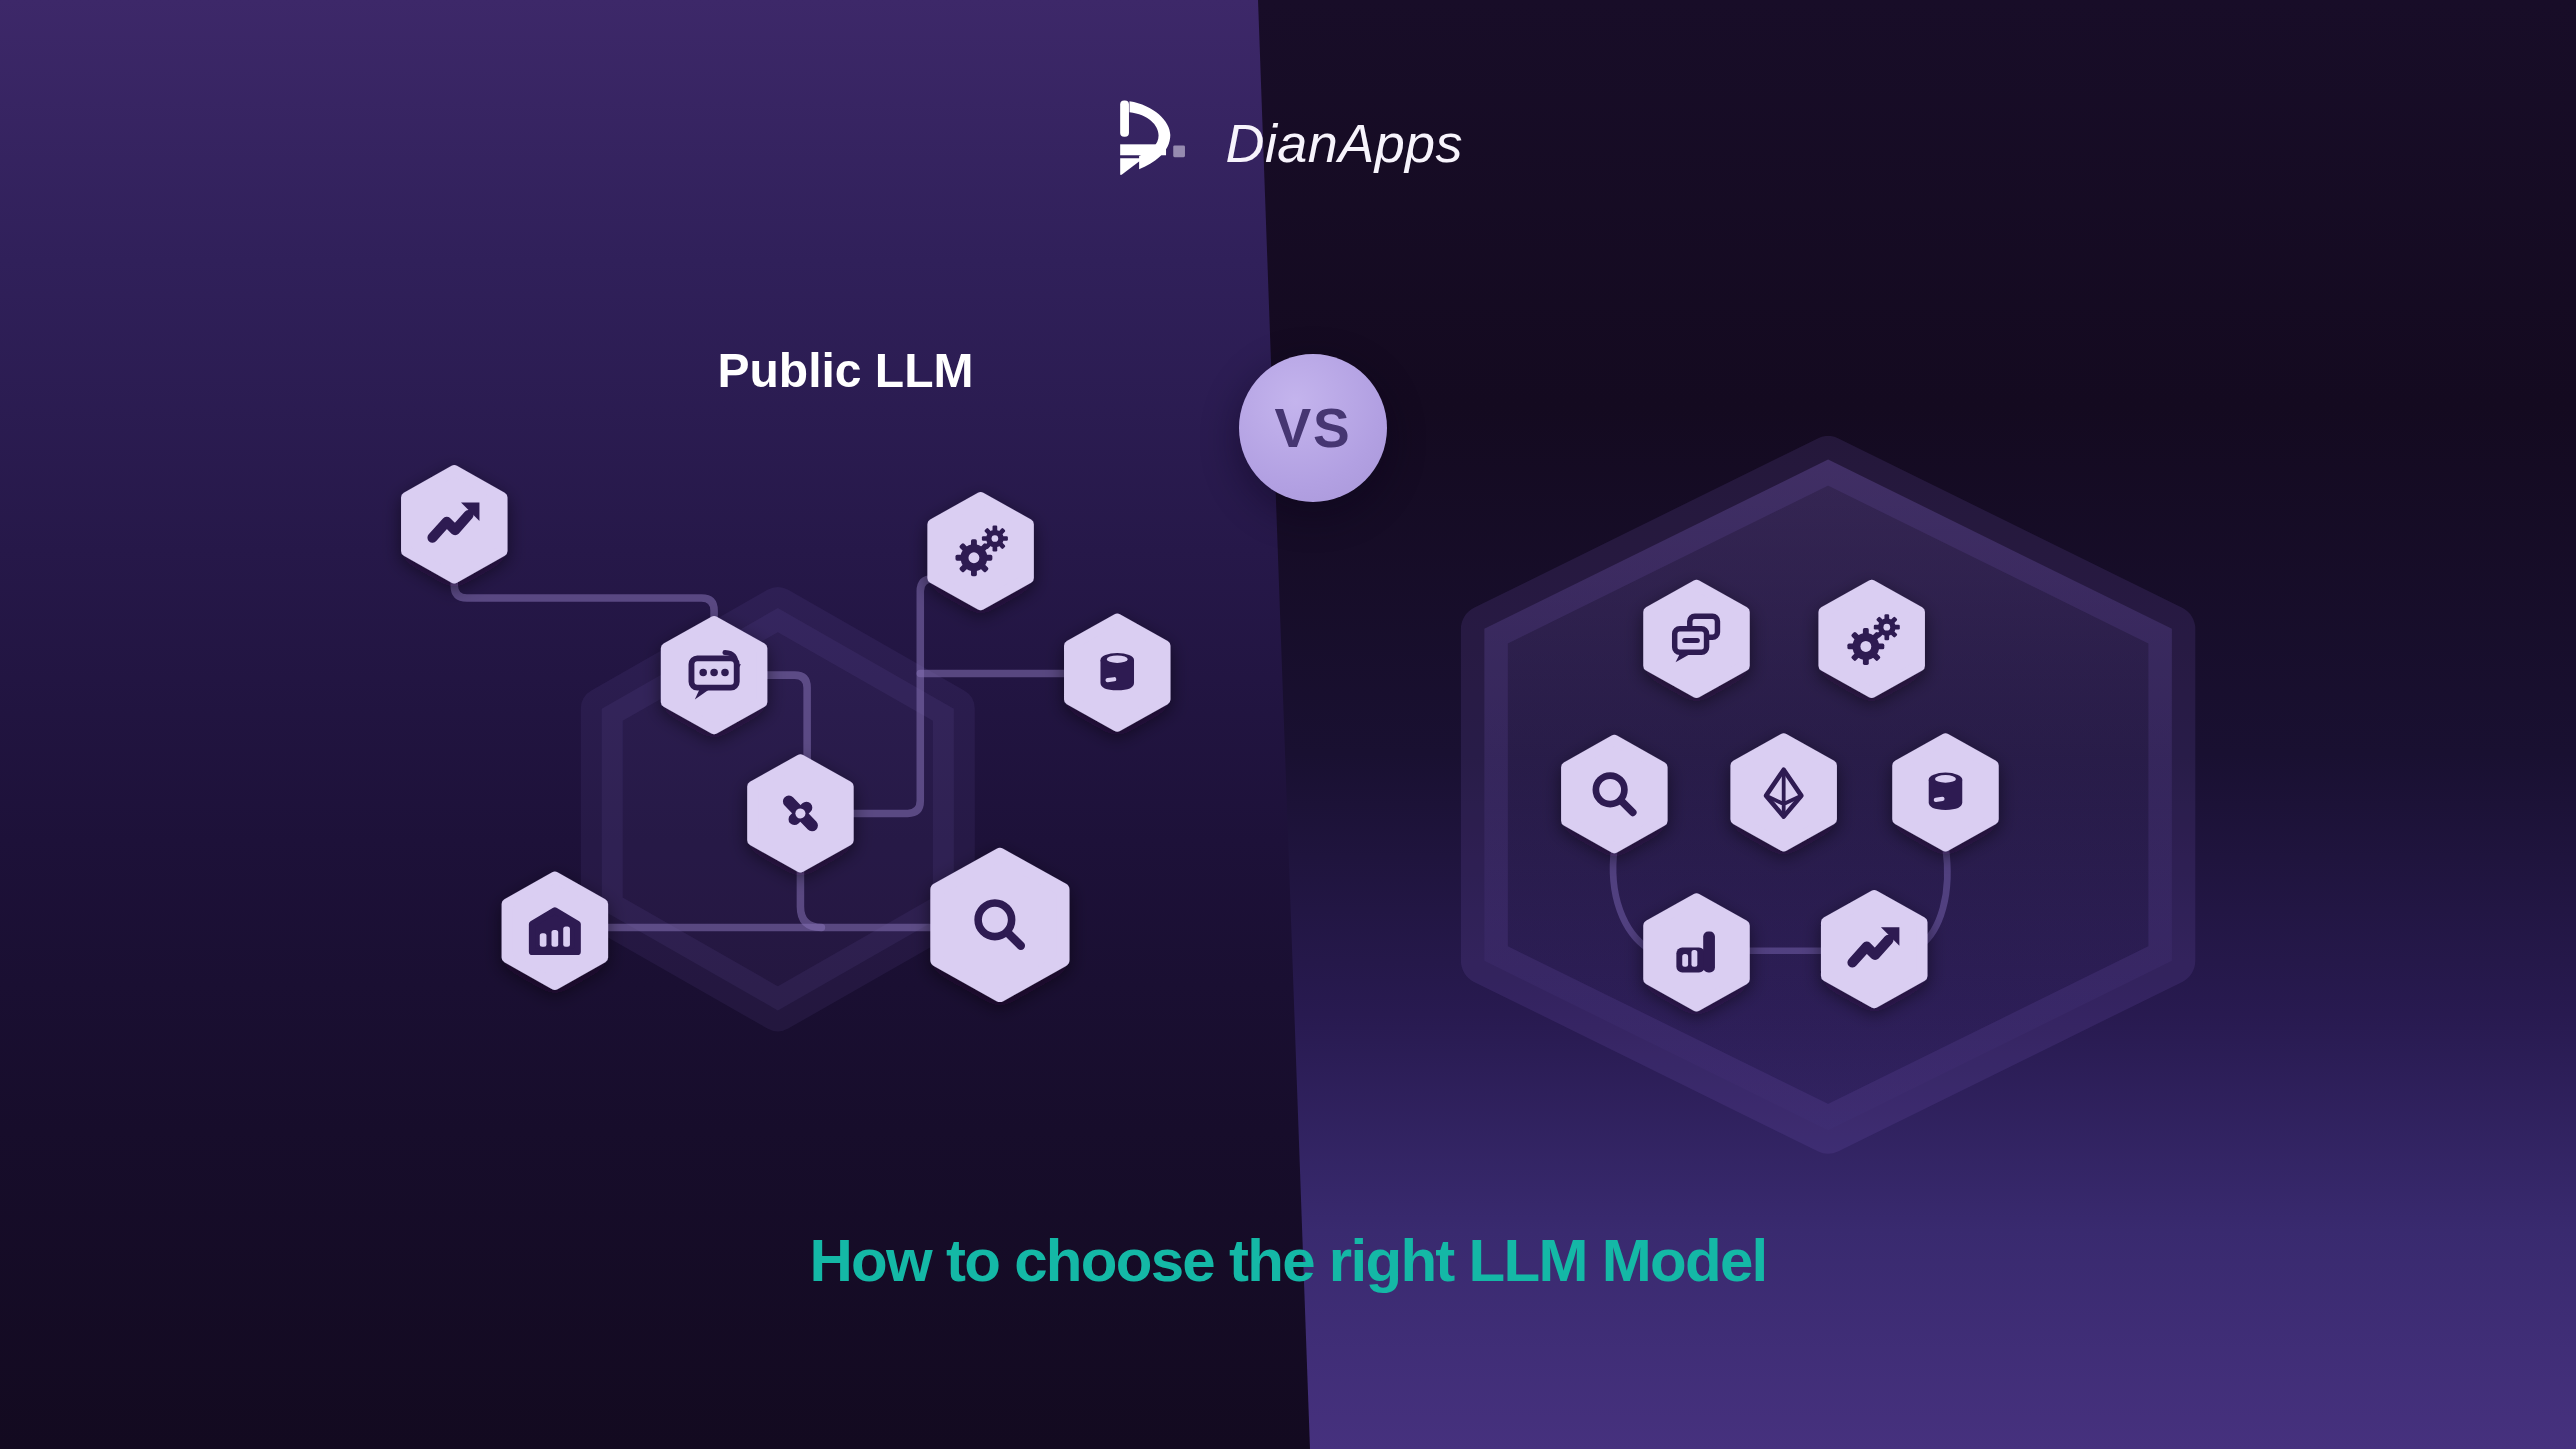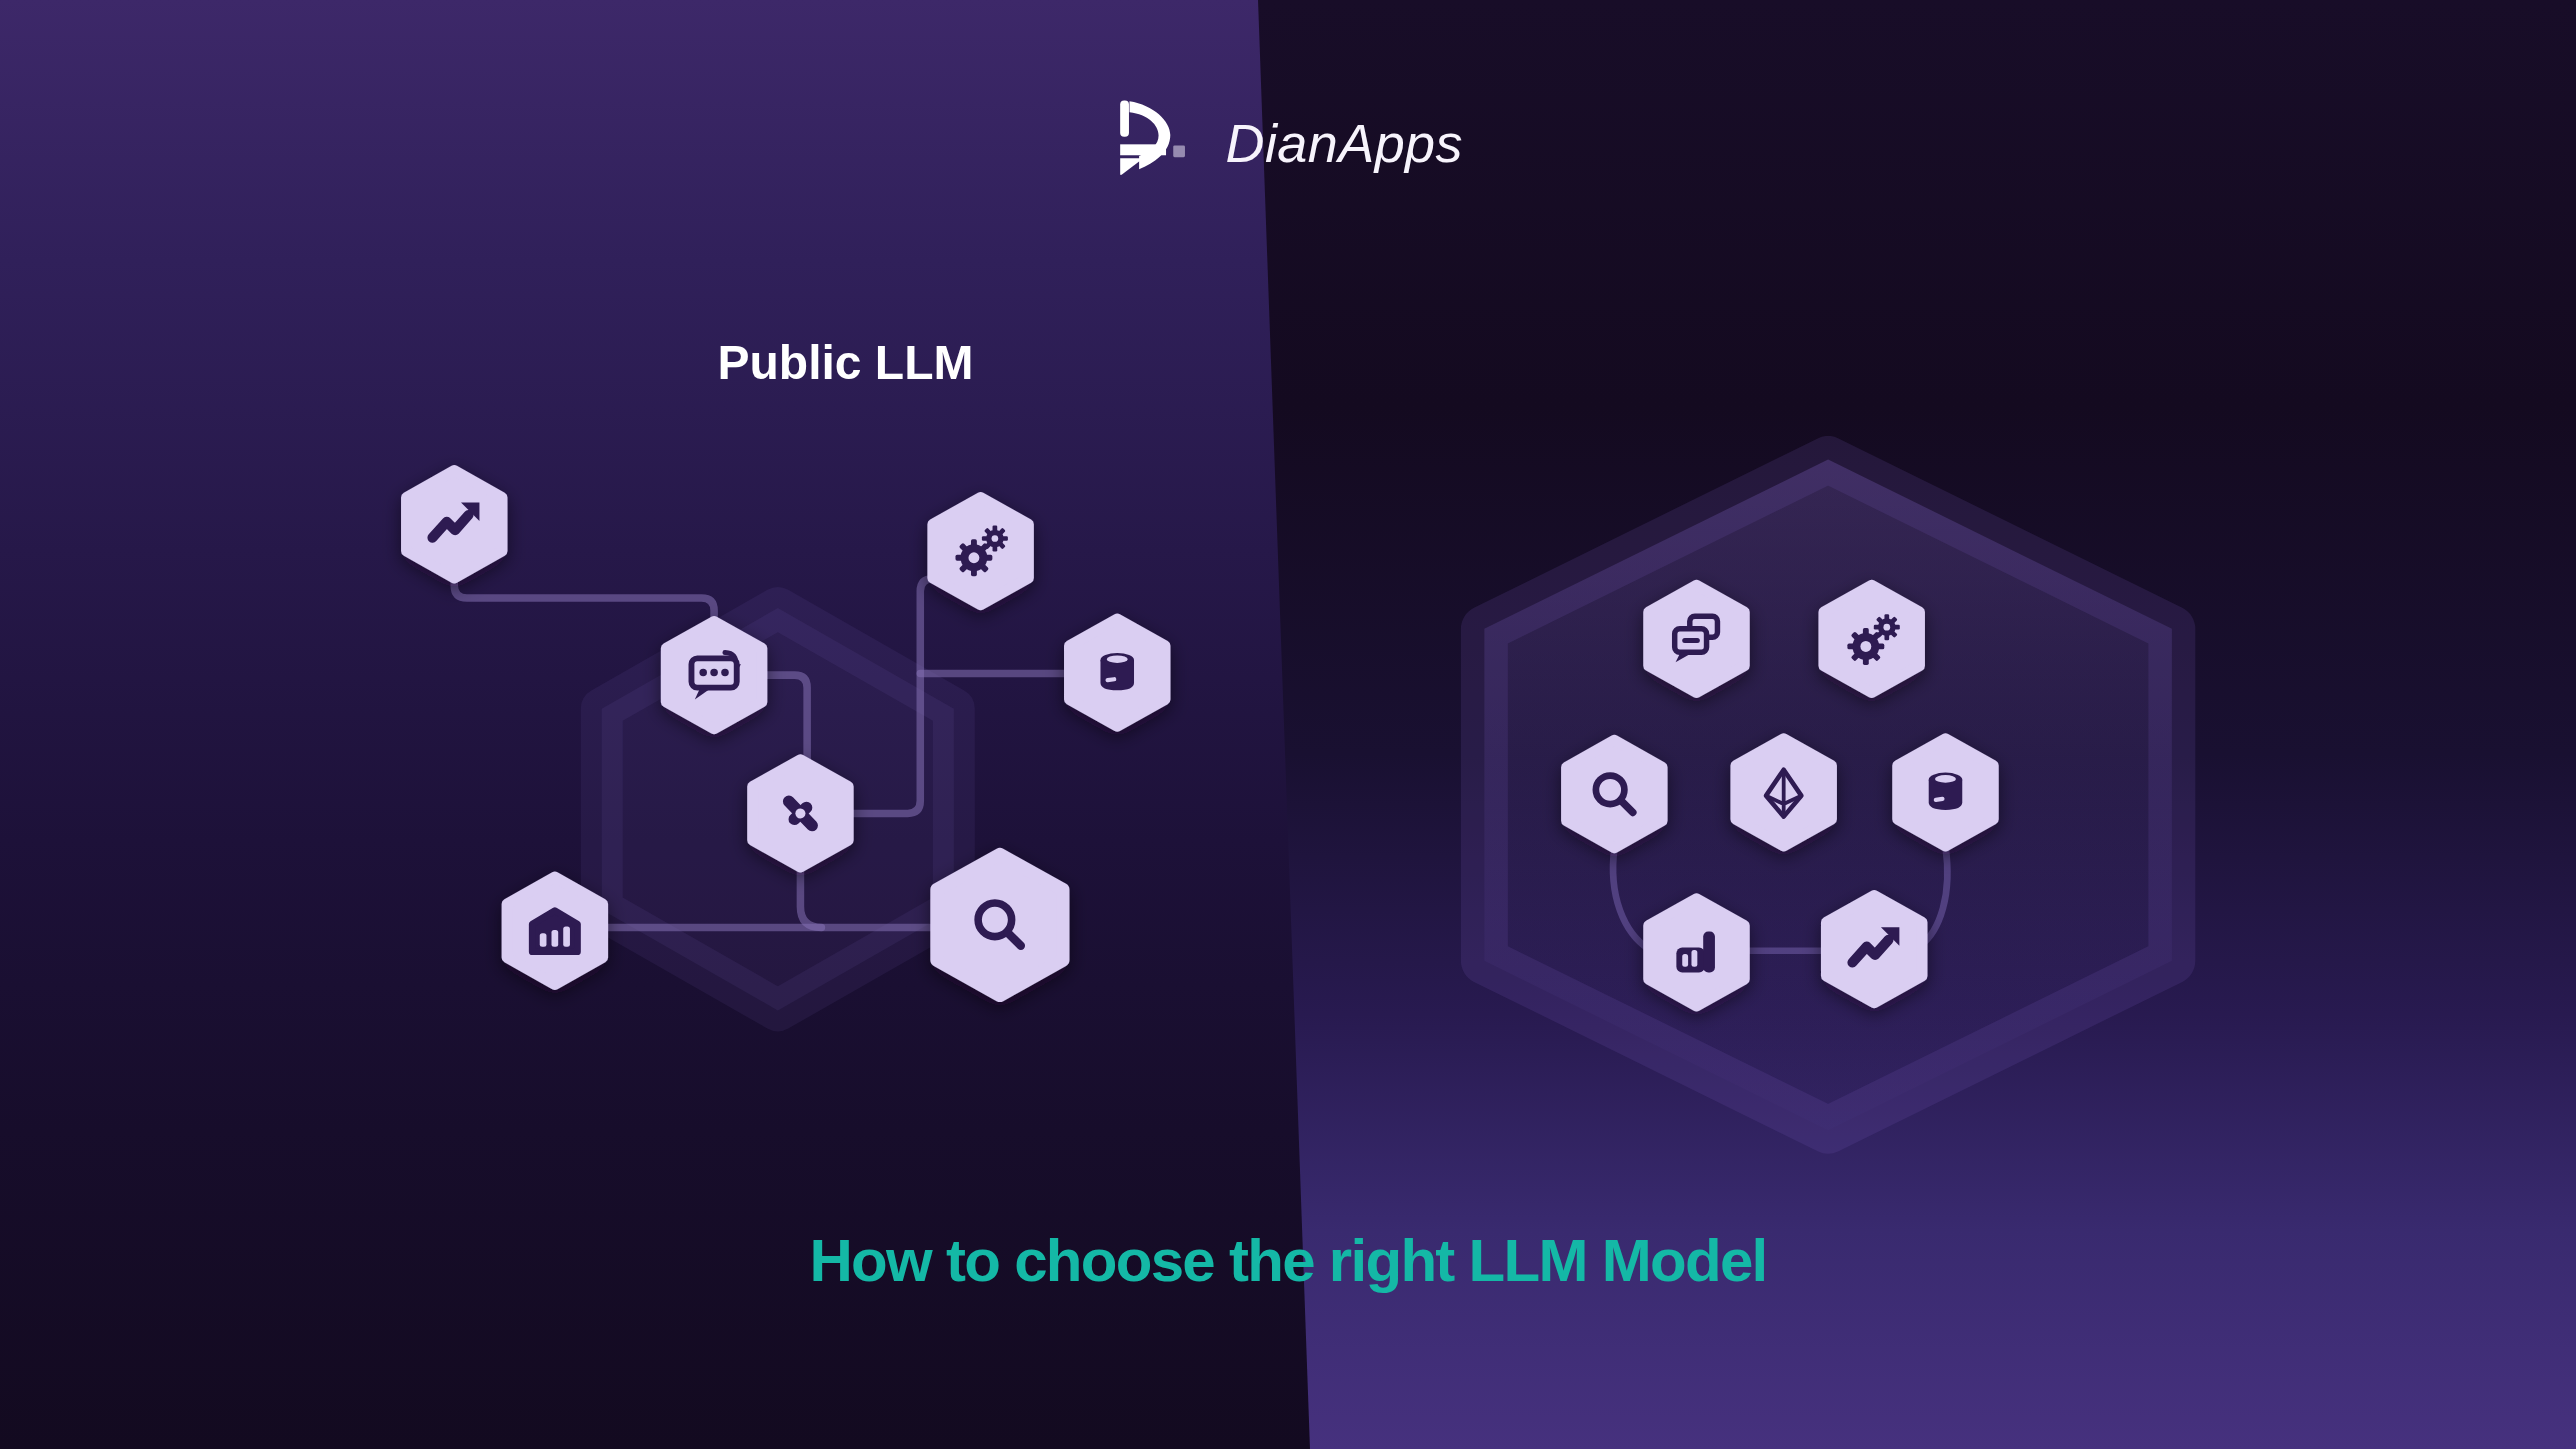--- a/index.html
+++ b/index.html
@@ -22,21 +22,21 @@
   .logo-row{
     position:absolute;top:91px;left:0;width:100%;
     display:flex;justify-content:center;align-items:center;gap:23.5px;font-style:italic;
   }
   .logo-text{color:#f7f4fc;font-size:54px;font-weight:500;letter-spacing:0.4px;}
   
   .side-label{
     position:absolute;width:537px;text-align:center;color:#ffffff;
     font-size:48px;font-weight:700;letter-spacing:0;
   }
-  .label-left{left:577px;top:335px;}
+  .label-left{left:577px;top:343px;}
   .label-right{left:1548px;top:330px;}
   
   .vs-badge{
     position:absolute;left:1239px;top:354px;width:148px;height:148px;border-radius:50%;
     background:radial-gradient(circle at 38% 32%,#c3b3ec 0%,#b2a0e2 55%,#a globally 100%);
     background:radial-gradient(circle at 38% 32%,#c3b3ec 0%,#b2a0e2 60%,#a violet 100%);
     background:radial-gradient(circle at 38% 32%,#c4b4ed 0%,#b2a0e2 62%,#a897d8 100%);
     display:flex;align-items:center;justify-content:center;
     box-shadow:0 11.7px 37px rgba(10,4,26,.45);
   }
@@ -62,20 +62,23 @@
       <path d="M60 38 C150 52 213 112 213 165 C213 228 152 272 96 293 L96 244 C142 226 169 199 169 167 C169 128 130 88 60 80 Z" fill="#ffffff"></path>
       <rect x="25" y="200" width="172" height="41" fill="#ffffff"></rect>
       <path d="M25 252 L25 310 Q25 318 33 312 L112 252 Z" fill="#ffffff"></path>
       <rect x="224" y="204" width="44" height="44" rx="5" fill="#968bb0"></rect>
     </svg>
     <div class="logo-text">DianApps</div>
   </div>
 
   <div class="side-label label-left">Public LLM</div>
 
+  <div class="vs-badge">
+    <span>VS</span>
+  </div>
 
   <svg class="cluster" style="left:352px;top:453px" width="922" height="637" viewBox="0 0 1100 760">
     <defs>
       <filter id="hshadow" x="-40%" y="-40%" width="180%" height="180%">
         <feDropShadow dx="0" dy="7" stdDeviation="11" flood-color="#0c0618" flood-opacity="0.5"></feDropShadow>
       </filter>
     </defs>
 
     <polygon points="508,185 718,305 718,545 508,665 298,545 298,305" fill="rgba(168,140,255,0.07)" stroke="rgba(168,140,255,0.07)" stroke-width="50" stroke-linejoin="round"></polygon>
 

